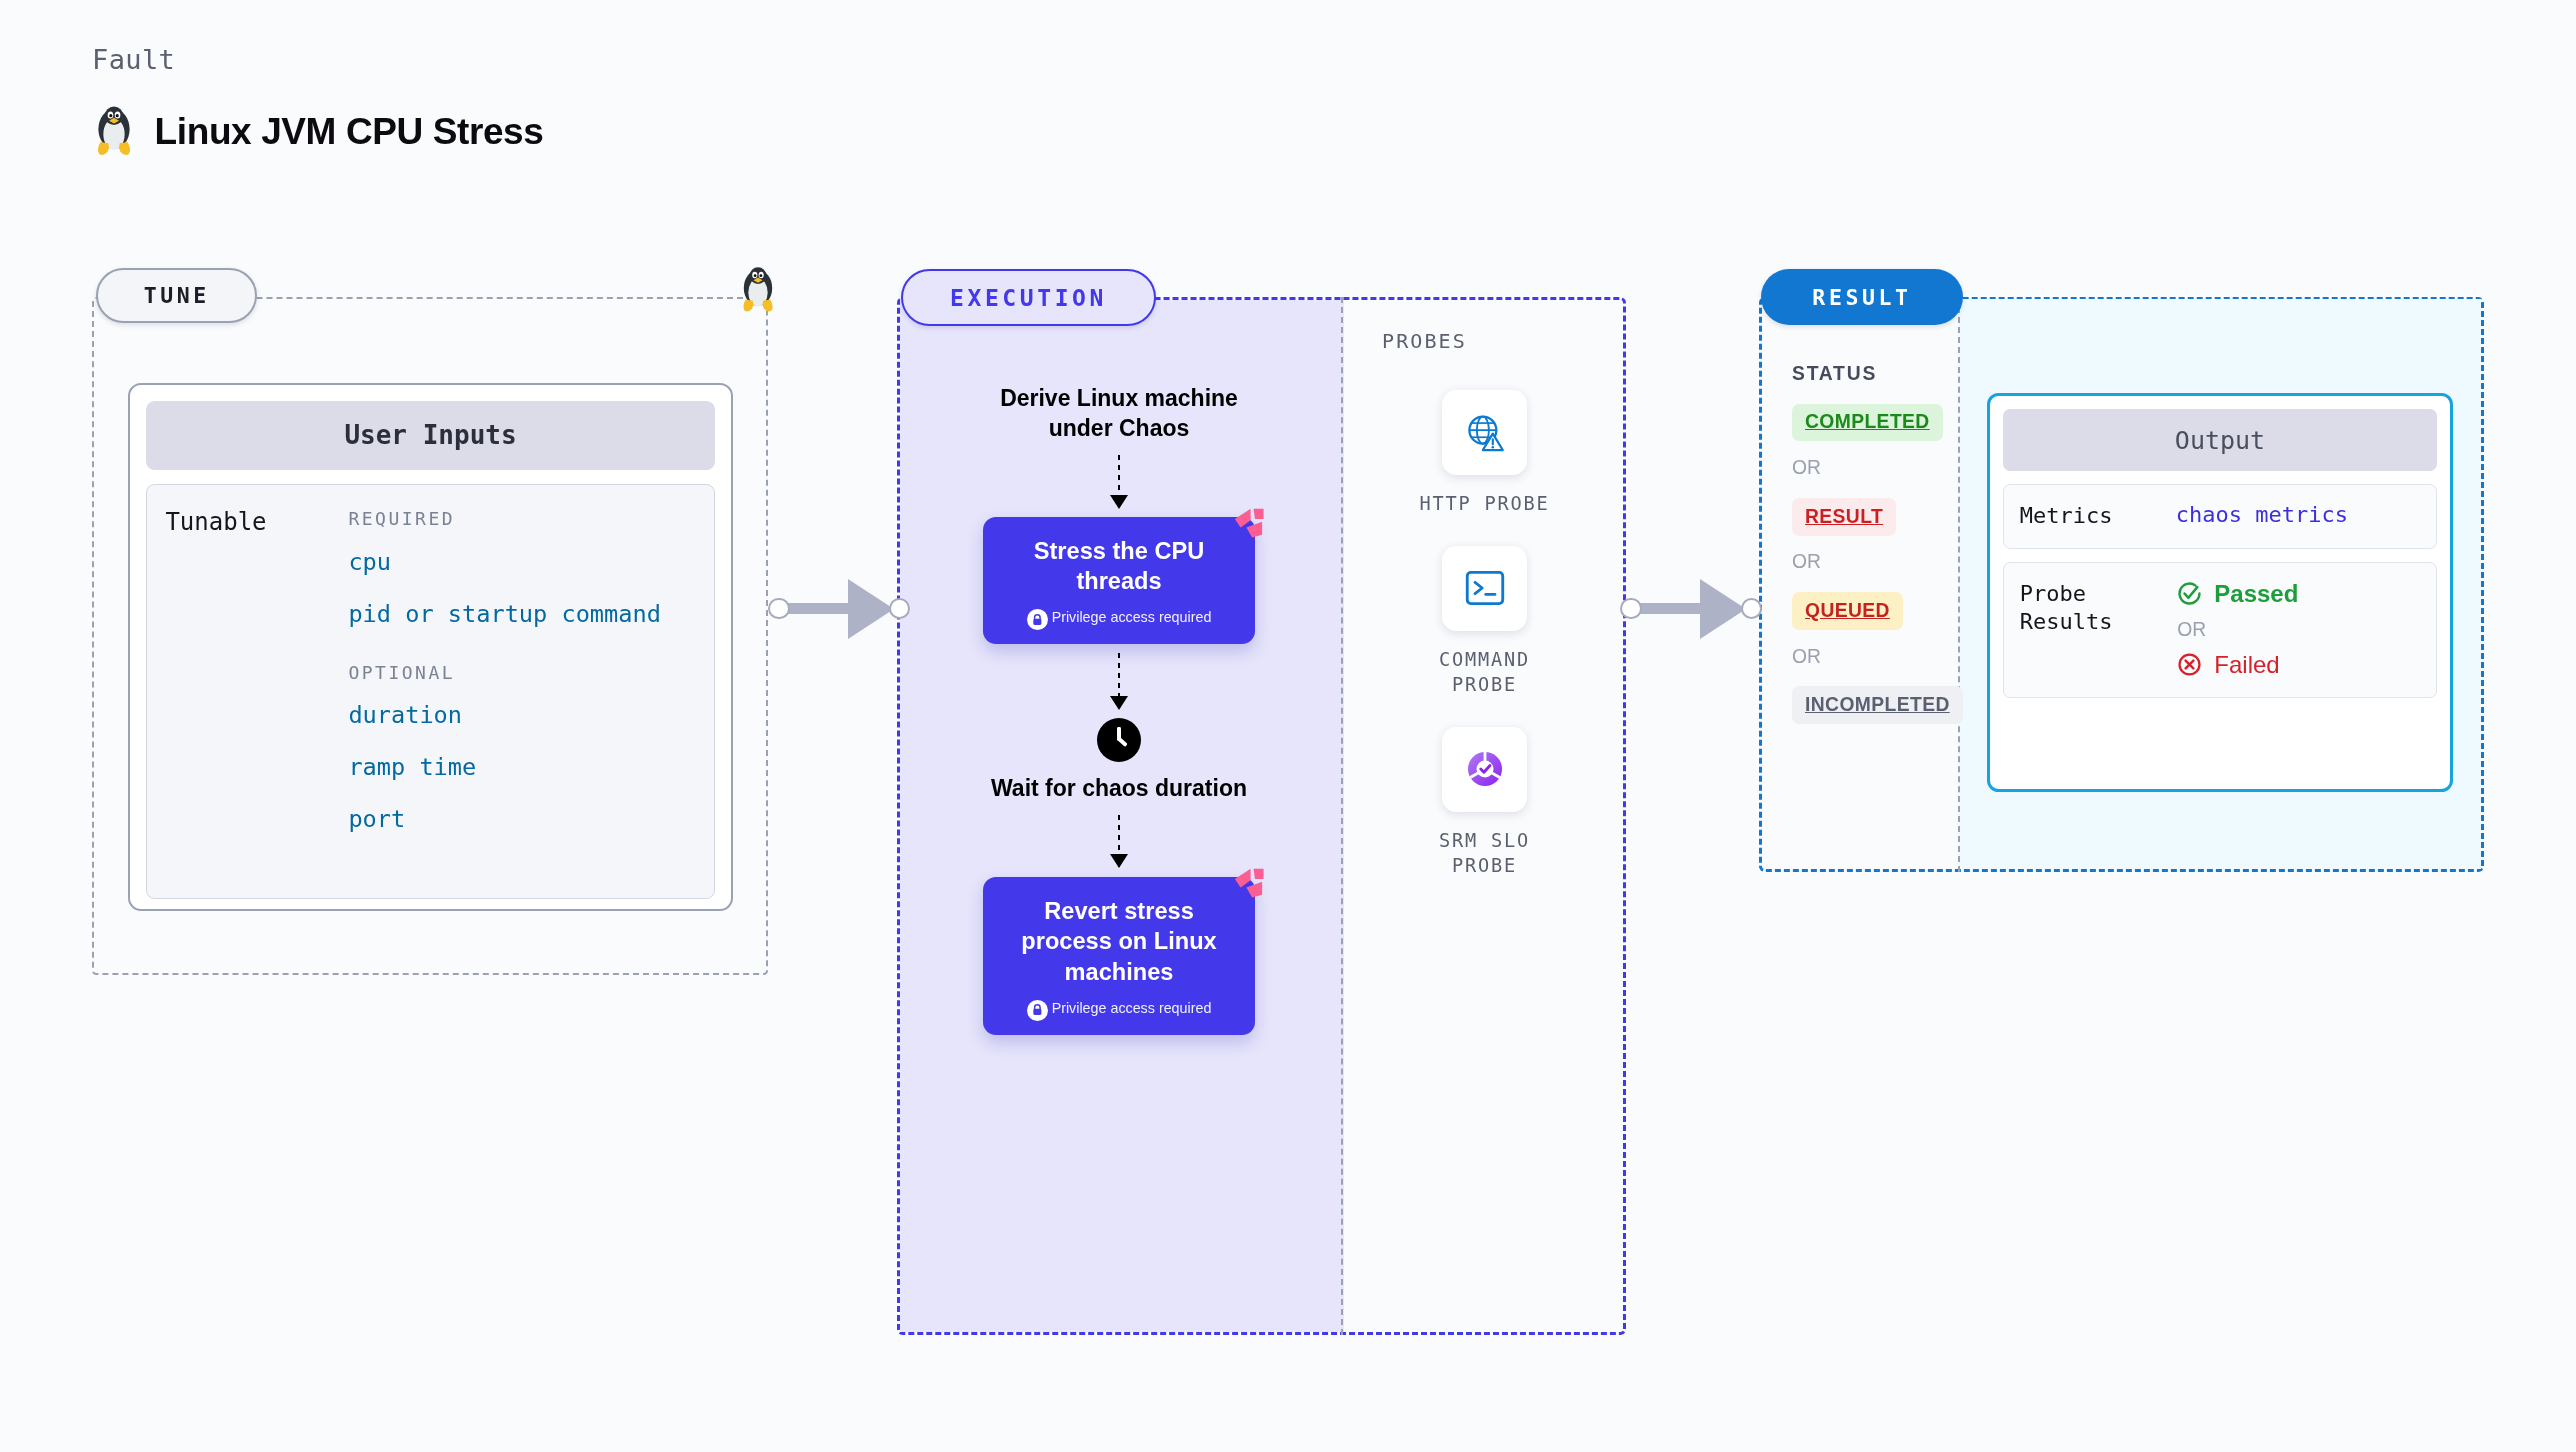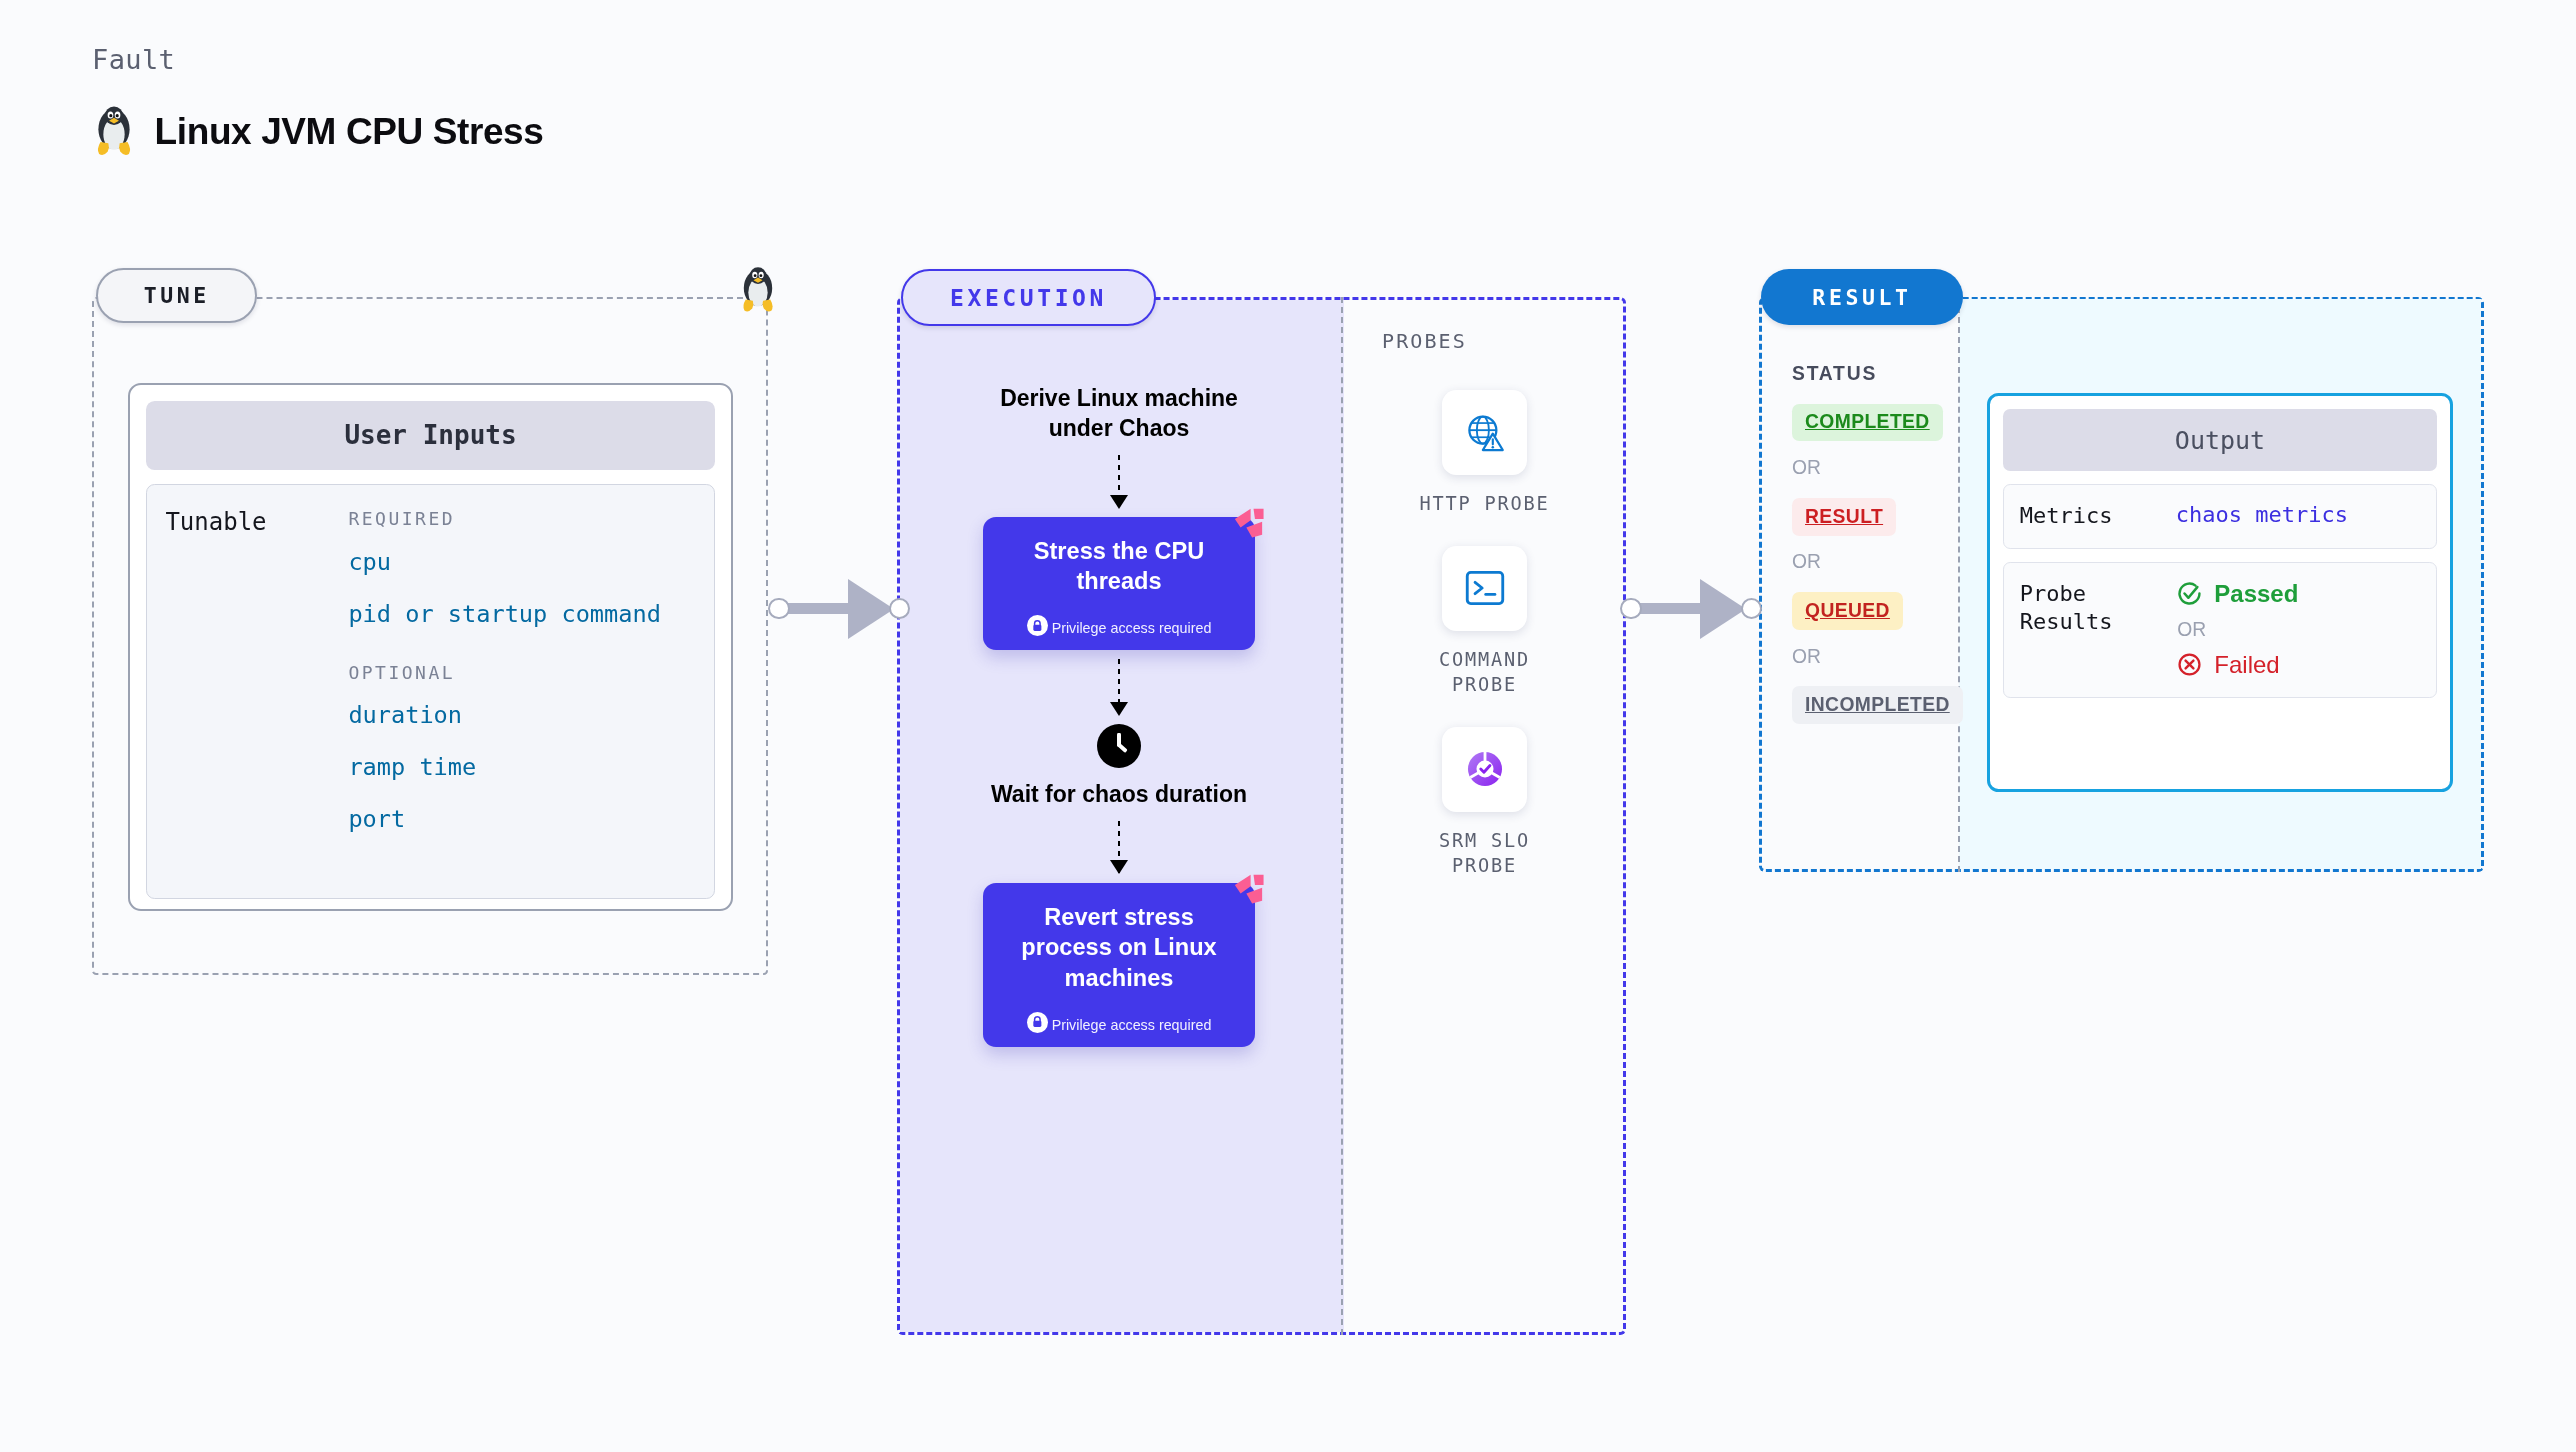--- a/index.html
+++ b/index.html
@@ -142,22 +142,22 @@
     border-top: 14.3px solid #000;
   }
   .step-box {
     position: relative; width: 272px; border-radius: 13px;
     background: #4338ea; color: #fff; text-align: center;
     padding: 18.6px 13px 14.3px 13px;
     box-shadow: 0 7.2px 15.8px rgba(60,50,180,.22);
   }
   .step-box .t { font-size: 23.6px; font-weight: bold; line-height: 1.3; }
   .priv {
-    display: flex; align-items: flex-end; justify-content: center;
-    gap: 4px; margin-top: 18px; font-size: 14.3px; color: #f2f1ff;
+    display: flex; align-items: flex-start; justify-content: center;
+    gap: 4px; margin-top: 12px; font-size: 14.3px; color: #f2f1ff;
   }
   .lock-dot {
     width: 21px; height: 21px; border-radius: 50%; background: #fff;
     display: flex; align-items: center; justify-content: center; flex: none;
   }
   .ribbon { position: absolute; right: -10px; top: -11.5px; }
   .clock {
     width: 44px; height: 44px; border-radius: 50%; background: #000;
     position: relative;
   }

